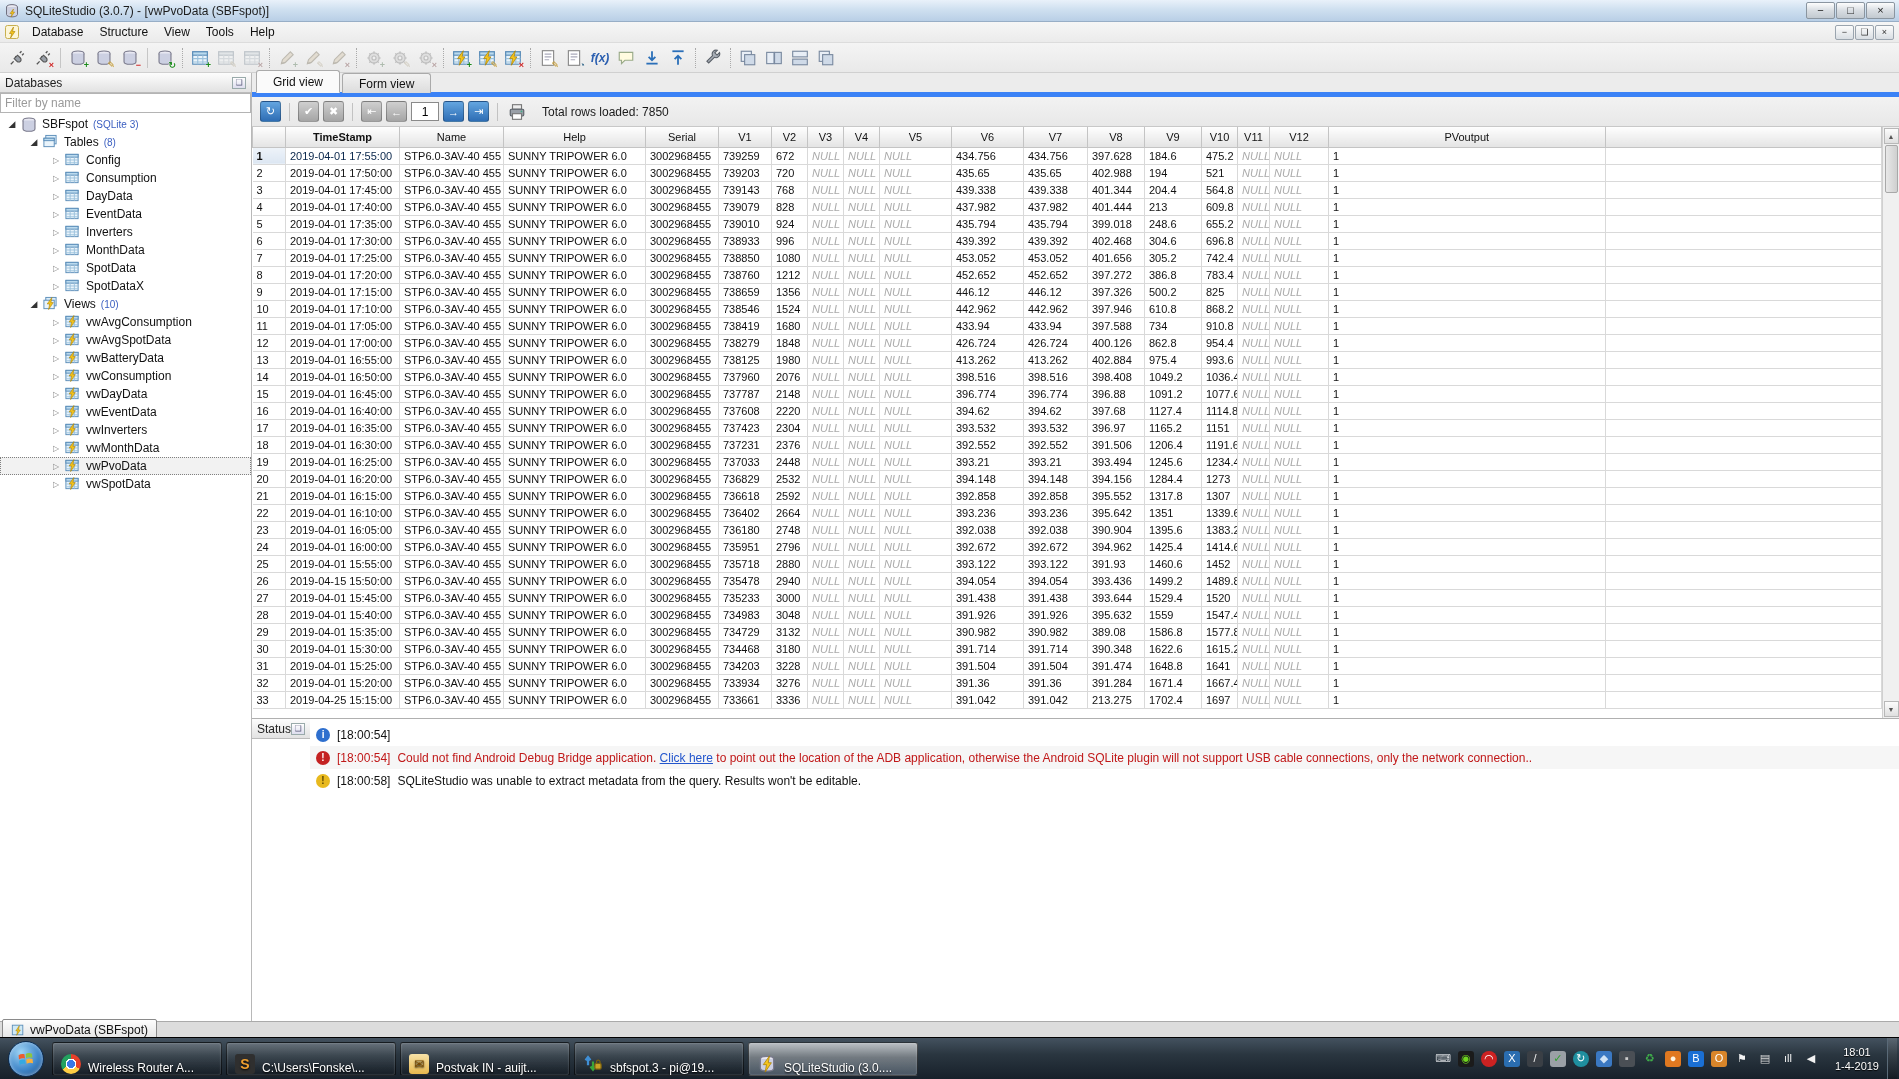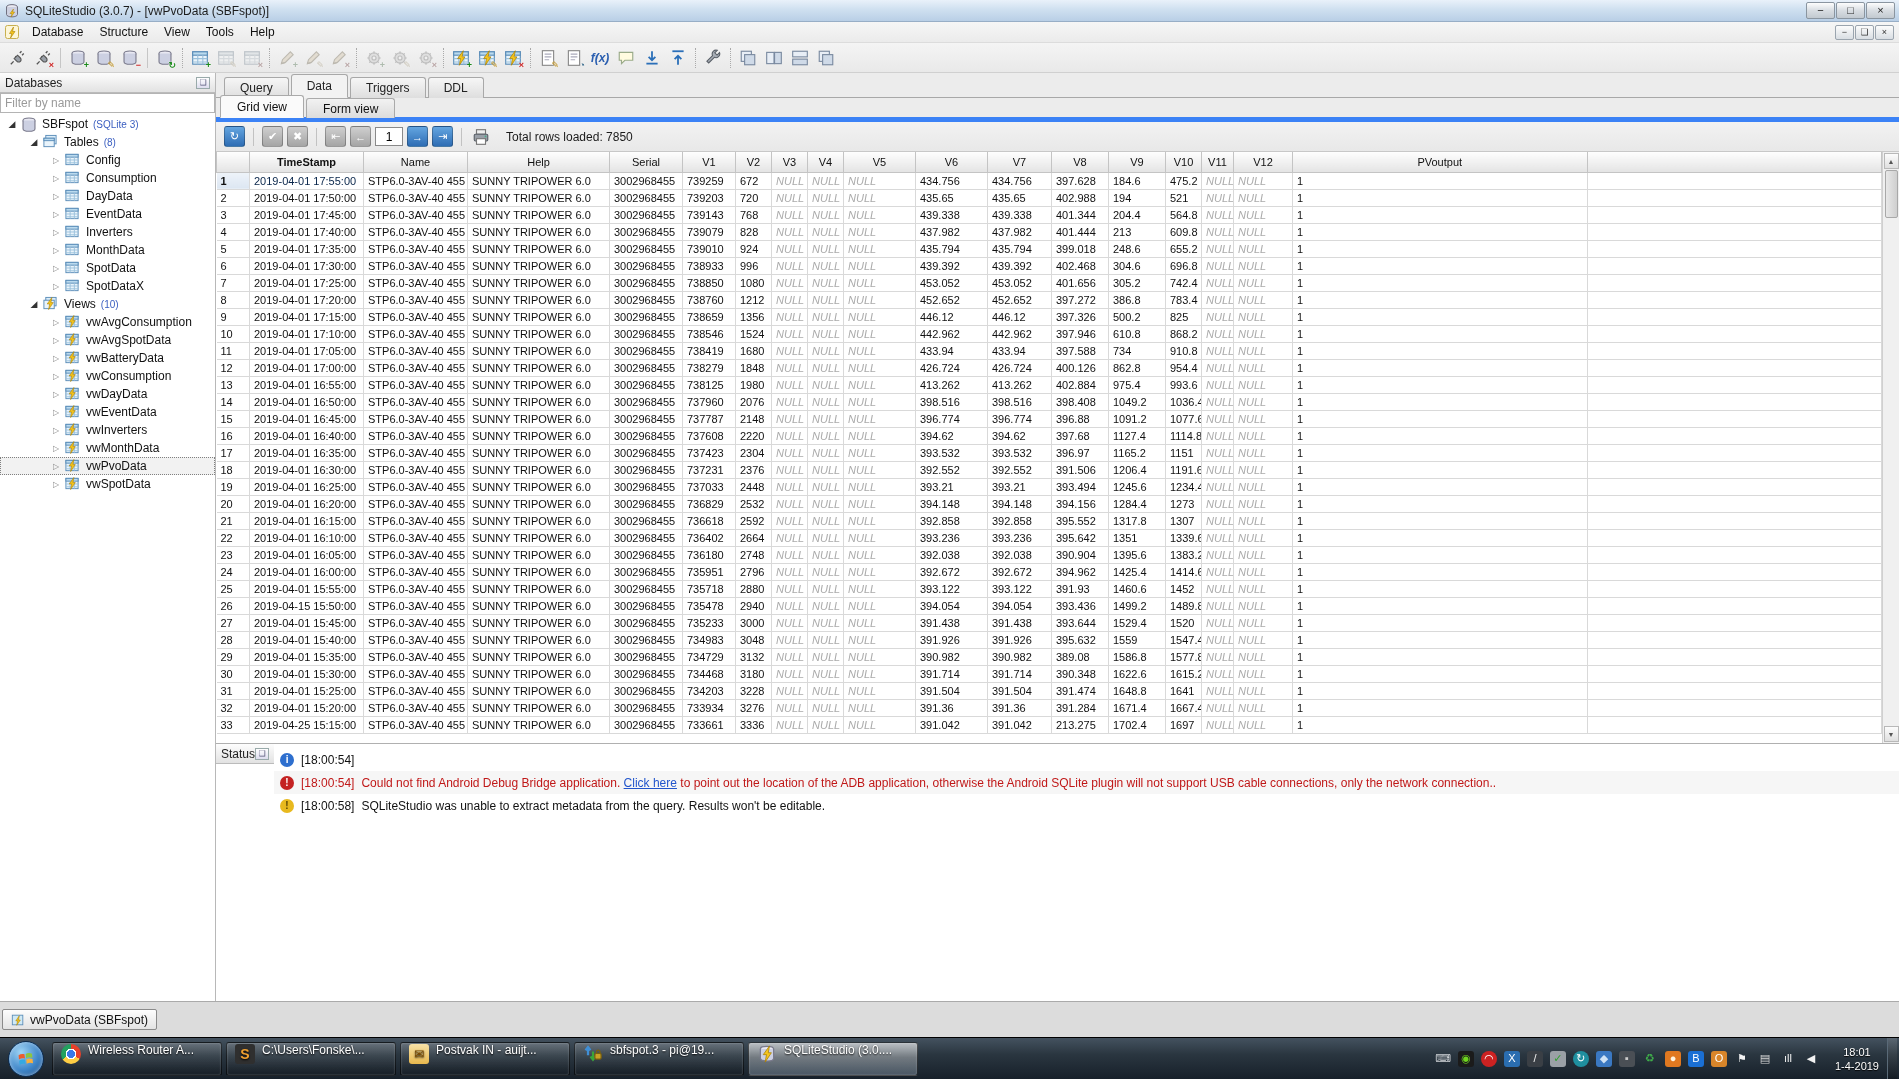--- a/index.html
+++ b/index.html
@@ -25,21 +25,21 @@
   .toolbar{height:30px;background:linear-gradient(#f4f4f4,#e9e9e9);display:flex;align-items:center;padding:0 4px;border-bottom:1px solid #d0d0d0;flex:0 0 auto;}
   .tbtn{width:24px;height:24px;display:flex;align-items:center;justify-content:center;position:relative;border-radius:3px;margin:0 1px;}
   .tbtn.faded{opacity:.4;filter:grayscale(70%);}
   .tbtn .badge{position:absolute;right:1px;bottom:0;font-size:9px;font-weight:bold;line-height:1;text-shadow:0 0 2px #fff;}
   .tsep{width:1px;height:20px;background:#c6c6c6;margin:0 4px;}
   .tsep.dotted{background:none;border-left:1px dotted #aaa;}
   .fxglyph{font-style:italic;font-weight:bold;color:#2b5fb0;font-size:12px;}
 
   
   .main{flex:1;display:flex;min-height:0;}
-  .sidebar{width:216px;flex:0 0 auto;background:#fff;border-right:1px solid #b8b8b8;display:flex;flex-direction:column;}
+  .sidebar{width:252px;flex:0 0 auto;background:#fff;border-right:1px solid #b8b8b8;display:flex;flex-direction:column;}
   .panel-header{height:20px;background:linear-gradient(#fdfdfd,#e2e2e2);border-bottom:1px solid #bbb;display:flex;align-items:center;padding:0 5px;color:#222;flex:0 0 auto;}
   .panel-header .pin{margin-left:auto;width:14px;height:12px;border:1px solid #9aa;background:linear-gradient(#fff,#dde);font-size:8px;display:flex;align-items:center;justify-content:center;color:#557;}
   .filter-input{height:20px;border:1px solid #b4b4b4;margin:0;padding:2px 4px;font-size:12px;width:100%;font-family:inherit;}
   .filter-input::placeholder{color:#9a9a9a;}
   .tree{flex:1;overflow:hidden;padding-top:2px;background:#fff;}
   .trow{height:18px;display:flex;align-items:center;white-space:nowrap;}
   .trow .arrow{width:16px;text-align:center;font-size:8px;color:#8a8a8a;flex:0 0 auto;}
   .trow .arrow.exp{color:#333;font-size:9px;}
   .trow .ticon16{width:18px;height:16px;flex:0 0 auto;margin-right:4px;}
   .trow .cnt{color:#3a5ec0;font-size:10px;margin-left:5px;}
@@ -85,27 +85,27 @@
   .msg:nth-child(2){background:#f6f6f6;}
   .micon{width:14px;height:14px;border-radius:50%;color:#fff;font-size:10px;font-weight:bold;display:flex;align-items:center;justify-content:center;flex:0 0 auto;}
   .micon.info{background:#2e6fce;}
   .micon.error{background:#c42222;}
   .micon.warning{background:#e8b91e;color:#5a4500;}
   .msg .mtime{flex:0 0 auto;}
   .msg.error-msg, .msg.error-msg .mtime{color:#c01818;}
   .msg a.mlink{color:#2255cc;text-decoration:underline;cursor:pointer;}
 
   
-  .mdi-bar{height:36px;background:#dcdcdc;border-top:1px solid #aaa;display:flex;align-items:center;padding:1px 2px;flex:0 0 auto;}
+  .mdi-bar{height:16px;background:#dcdcdc;border-top:1px solid #aaa;display:flex;align-items:center;padding:1px 2px;flex:0 0 auto;}
   .mdi-winbtn{height:21px;display:flex;align-items:center;gap:5px;background:linear-gradient(#fdfdfd,#e3e3e3);border:1px solid #8a8a8a;border-radius:2px;padding:0 8px;font-size:12px;}
 
   
   .taskbar{height:42px;background:linear-gradient(#44525f,#2a3640 40%,#17202a);border-top:1px solid #000;display:flex;align-items:center;padding:0 2px;flex:0 0 auto;}
   .startorb{width:36px;height:36px;border-radius:50%;background:radial-gradient(circle at 35% 30%,#9fd4f5,#3f86c9 55%,#16467e);border:1px solid #0d2c50;margin:0 6px;display:flex;align-items:center;justify-content:center;flex:0 0 auto;box-shadow:inset 0 0 4px rgba(255,255,255,.6);}
-  .taskbtn{width:170px;height:34px;margin:0 2px;border-radius:3px;border:1px solid rgba(0,0,0,.55);background:linear-gradient(rgba(255,255,255,.22),rgba(255,255,255,.08) 45%,rgba(0,0,0,.18));display:flex;align-items:flex-start;gap:6px;padding:0 7px;color:#fff;text-shadow:0 1px 2px #000;overflow:hidden;flex:0 0 auto;box-shadow:inset 0 0 2px rgba(255,255,255,.35);}
+  .taskbtn{width:170px;height:34px;margin:0 2px;border-radius:3px;border:1px solid rgba(0,0,0,.55);background:linear-gradient(rgba(255,255,255,.22),rgba(255,255,255,.08) 45%,rgba(0,0,0,.18));display:flex;align-items:flex-end;gap:6px;padding:0 7px;color:#fff;text-shadow:0 1px 2px #000;overflow:hidden;flex:0 0 auto;box-shadow:inset 0 0 2px rgba(255,255,255,.35);}
   .taskbtn.active{background:linear-gradient(rgba(255,255,255,.65),rgba(255,255,255,.35) 45%,rgba(160,180,200,.35));}
   .taskbtn .tlabel{white-space:nowrap;overflow:hidden;font-size:12px;}
   .taskicon{width:22px;height:22px;flex:0 0 auto;display:flex;align-items:center;justify-content:center;}
   .chrome-ic{width:20px;height:20px;border-radius:50%;background:radial-gradient(circle,#3b78e7 0 27%,#fff 28% 38%,rgba(0,0,0,0) 39%),conic-gradient(#e8402a 0 33%,#ffce44 0 66%,#23a15f 0 100%);}
   .sublime-ic{width:20px;height:20px;border-radius:3px;background:#2f2f2f;color:#f0a030;font-weight:bold;font-size:14px;display:flex;align-items:center;justify-content:center;}
   .outlook-ic{width:20px;height:20px;border-radius:3px;background:linear-gradient(#f7e2a8,#e8b84e);color:#7a4a00;display:flex;align-items:center;justify-content:center;font-size:12px;}
   .tray{margin-left:auto;display:flex;align-items:center;gap:7px;padding-right:8px;}
   .tray-ic{width:16px;height:16px;display:flex;align-items:center;justify-content:center;font-size:11px;line-height:1;border-radius:3px;color:#fff;}
   .clock{color:#fff;text-align:center;font-size:11px;line-height:14px;padding:0 8px;text-shadow:0 1px 1px #000;}
   .showdesk{width:10px;height:42px;border-left:1px solid #5a6a78;background:linear-gradient(rgba(255,255,255,.12),rgba(0,0,0,.2));flex:0 0 auto;}
@@ -572,26 +572,20 @@
                 <rect x="1.5" y="2.5" width="13" height="3" fill="#badaee" stroke="#5a8cb8"></rect>
                 <path d="M1.5 8.5h13M1.5 11.5h13M6 5.5v8M10.5 5.5v8" stroke="#9cc1dc" fill="none"></path>
                 <path d="M10 1.5 5 8.5h2.6L6.5 14.5l5-7.5H9z" fill="#f4c41d" stroke="#a97f00" stroke-width="0.6"></path>
               </svg></span>
             <span>vwSpotData</span>
           </div>
         </div>
     </div>
 
     <div class="content">
-      <div class="tabbar" id="tabs">
-          <span class="tab">Query</span>
-          <span class="tab active">Data</span>
-          <span class="tab">Triggers</span>
-          <span class="tab">DDL</span>
-        </div>
       <div class="subtabbar" id="subtabs">
           <span class="subtab active">Grid view</span>
           <span class="subtab">Form view</span>
         </div>
 
       <div class="data-toolbar">
         <span class="dbtn blue">↻</span>
         <span class="dsep"></span>
         <span class="dbtn gray">✔</span>
         <span class="dbtn gray">✖</span>

